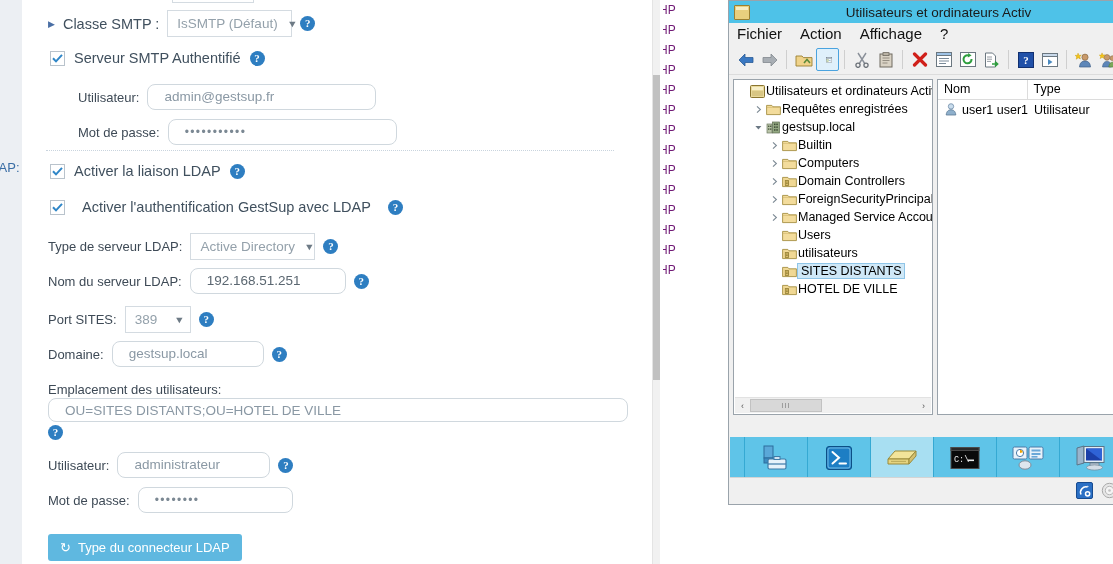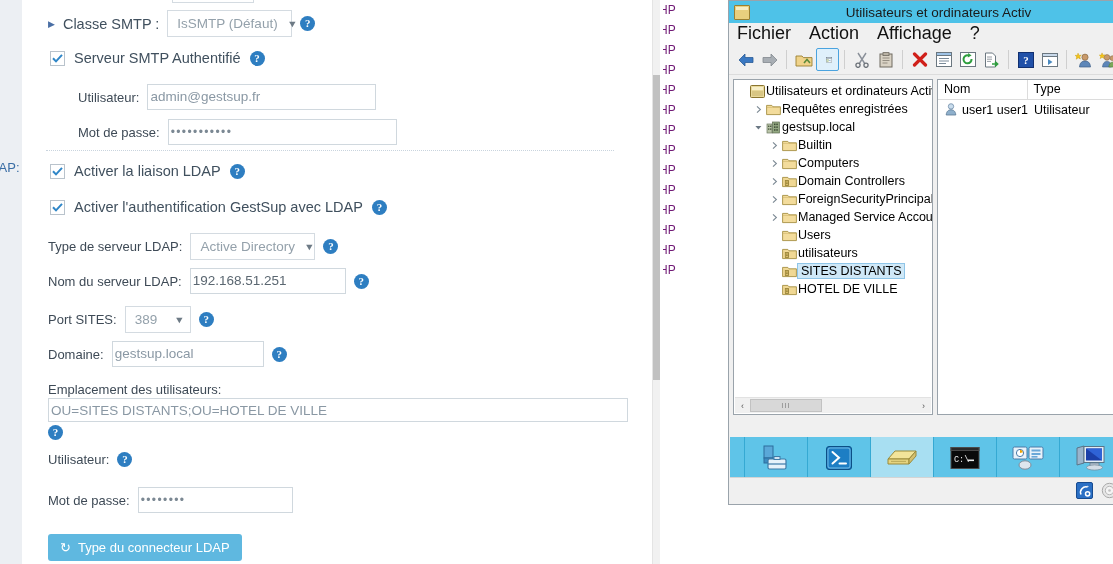--- a/index.html
+++ b/index.html
@@ -18,22 +18,22 @@
   .formarea{position:absolute;left:22px;top:0;width:616px;height:564px;background:#fff;}
   .divider{position:absolute;left:24px;width:568px;border-top:1px dotted #c9d4de;height:0;}
 
   .row{position:absolute;display:flex;align-items:center;}
   .lbl{font-size:13px;color:#3e4a56;white-space:nowrap;}
   .lbl-strong{font-size:14.5px;color:#40505e;white-space:nowrap;}
 
   .inp{
     border:1px solid #d0d8de;background:#fff;color:#8a98a4;
     font-size:13.5px;font-family:"Liberation Sans",sans-serif;
-    padding:3px 2px;box-sizing:border-box;height:26px;line-height:18px;
-    outline:none;border-radius:0;
+    padding:3px 16px;box-sizing:border-box;height:26px;line-height:18px;
+    outline:none;border-radius:8px;
   }
   .sel{
     border:1px solid #d4dbe1;background:#fff;color:#94a1ab;
     font-size:13.5px;height:27px;box-sizing:border-box;
     display:flex;align-items:center;padding:0 6px 0 9px;gap:10px;white-space:nowrap;
   }
   .caret{font-size:9px;color:#6d7a85;transform:scaleX(1.2);}
 
   .chk{
     width:15px;height:15px;border:1px solid #b9c3cc;background:#fff;
@@ -70,21 +70,21 @@
   #hpcol div{font-size:12px;color:#701a75;line-height:20px;margin-left:-4px;}
 
   
   #mmc{position:absolute;left:728px;top:0;width:400px;height:505px;background:#f0f0f0;border:1px solid #9aa3ab;box-sizing:border-box;overflow:hidden;}
   #titlebar{height:22px;background:#4ec2e8;display:flex;align-items:center;padding-left:5px;}
   #titleico{width:14px;height:13px;background:#e8cf7e;border:1px solid #9a7f31;border-radius:1px;position:relative;flex:0 0 auto;}
   #titleico:after{content:"";position:absolute;left:1px;top:1px;right:1px;height:3px;background:#f6edc4;}
   #titletext{flex:1;text-align:center;font-size:13.5px;color:#1a1a1a;white-space:nowrap;overflow:hidden;padding-right:0;}
 
   #menubar{height:21px;background:#f0f0f0;display:flex;align-items:center;padding-left:8px;gap:18px;border-bottom:1px solid #f0f0f0;}
-  #menubar span{font-size:18px;color:#111;cursor:default;}
+  #menubar span{font-size:15px;color:#111;cursor:default;}
 
   #toolbar{height:29px;background:#f0f0f0;display:flex;align-items:center;padding-left:5px;gap:1px;border-bottom:1px solid #dcdcdc;}
   .tbsep{width:1px;height:19px;background:#cfcfcf;margin:0 4px;flex:0 0 auto;}
   .tbico{width:23px;height:23px;display:flex;align-items:center;justify-content:center;flex:0 0 auto;border-radius:2px;}
   .tbico.sel{border:1px solid #4aa3df;background:#dff0fb;box-sizing:border-box;}
 
   #panes{position:absolute;left:4px;top:78px;right:0;height:340px;display:flex;gap:4px;}
   .pane{background:#fff;border:1px solid #9aa3ab;box-sizing:border-box;position:relative;overflow:hidden;}
   #treepane{width:200px;height:336px;}
   #listpane{flex:1;height:336px;}
@@ -162,21 +162,21 @@
     <div class="row" style="left:28px;top:163px;gap:9px;">
       <span class="chk">
         <svg width="11" height="9" viewBox="0 0 11 9">
             <path d="M1 4.3 L4 7.4 L10 0.9" stroke="#2f86c8" stroke-width="2" fill="none"></path>
           </svg>
       </span>
       <span class="lbl-strong">Activer la liaison LDAP</span>
       <span class="help">?</span>
     </div>
 
-    <div class="row" style="left:28px;top:199px;gap:9px;">
+    <div class="row" style="left:28px;top:199px;gap:17px;">
       <span class="chk">
         <svg width="11" height="9" viewBox="0 0 11 9">
             <path d="M1 4.3 L4 7.4 L10 0.9" stroke="#2f86c8" stroke-width="2" fill="none"></path>
           </svg>
       </span>
       <span class="lbl-strong">Activer l'authentification GestSup avec LDAP</span>
       <span class="help">?</span>
     </div>
 
     <div class="row" style="left:26px;top:233px;gap:8px;">
@@ -210,20 +210,21 @@
     </div>
 
     <div class="row" style="left:26px;top:382px;">
       <span class="lbl">Emplacement des utilisateurs:</span>
     </div>
     <span class="inp" style="position:absolute;left:26px;top:398px;width:580px;height:24px;line-height:17px;">OU=SITES DISTANTS;OU=HOTEL DE VILLE</span>
     <span class="help" style="position:absolute;left:26px;top:425px;">?</span>
 
     <div class="row" style="left:26px;top:452px;gap:8px;">
       <span class="lbl">Utilisateur:</span>
+      <span class="inp" style="width:153px;">administrateur</span>
       <span class="help">?</span>
     </div>
 
     <div class="row" style="left:26px;top:487px;gap:8px;">
       <span class="lbl">Mot de passe:</span>
       <span class="inp pwd" style="width:155px;">••••••••</span>
     </div>
   </div>
 
   <button class="btn-test">

